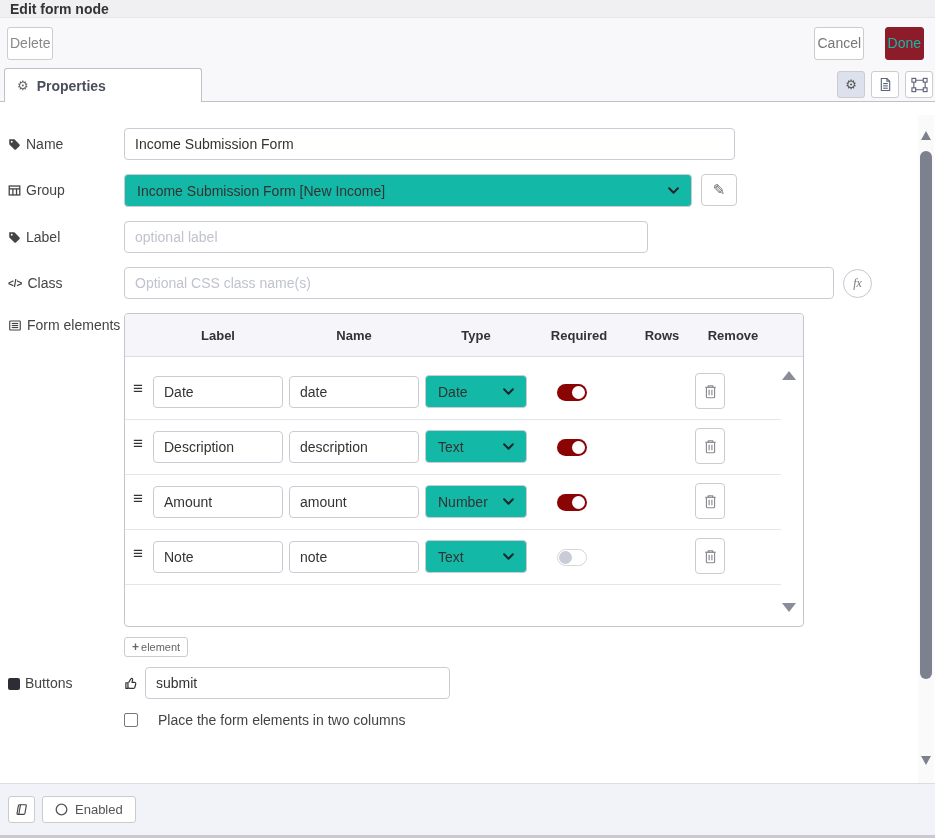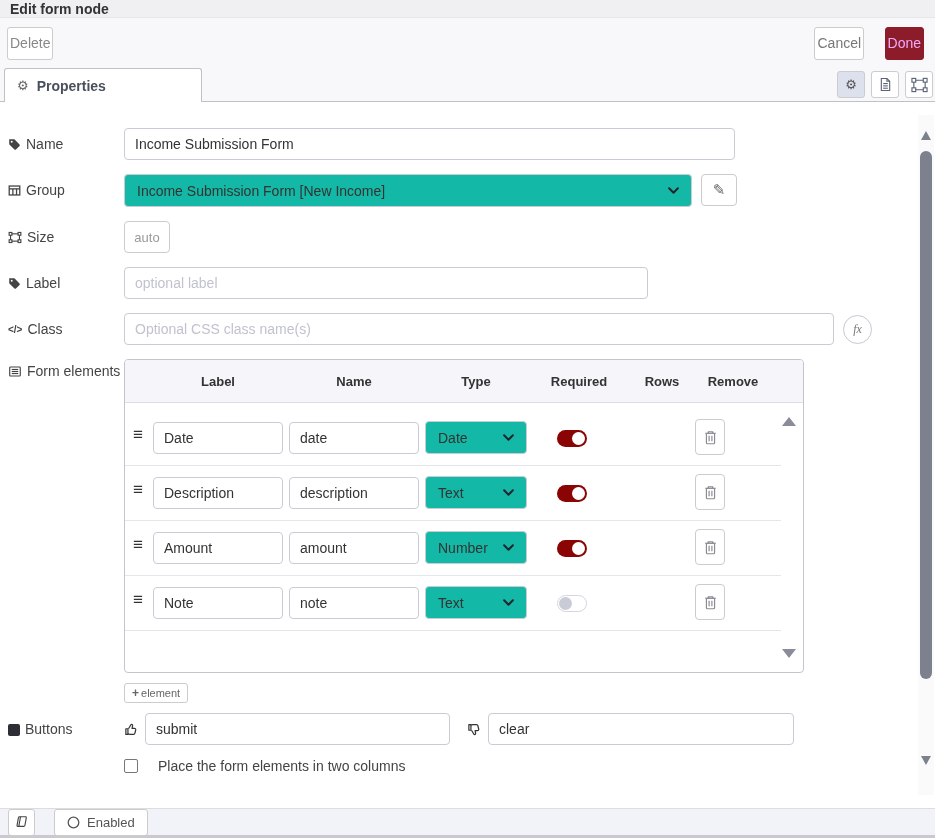--- a/index.html
+++ b/index.html
@@ -12,21 +12,21 @@
     display:flex; align-items:center; padding:0 10px;
     font-size:14px; font-weight:bold; color:#333; }
 
   
   .toolbar { height:50px; background:#f8f8fa; display:flex; align-items:center;
     justify-content:space-between; padding:0 11px 0 7px; }
   .btn { font-family:"Liberation Sans",sans-serif; font-size:14px; height:33px;
     padding:0 2px; background:#fff; border:1px solid #ccc; border-radius:3px;
     color:#888; cursor:pointer; }
   .btn.cancel { color:#777; margin-right:16px; }
-  .btn.primary { background:var(--accent); border-color:var(--accent); color:#f0abfc; }
+  .btn.primary { background:var(--accent); border-color:var(--accent); color:#14b8a6; }
 
   
   .tabbar { position:relative; height:34px; background:#f8f8fa;
     border-bottom:1px solid #bfc1c9; }
   .tab { position:absolute; left:4px; top:0; width:198px; height:34px;
     background:#fff; border:1px solid #bfc1c9; border-bottom:none;
     border-radius:3px 3px 0 0; display:flex; align-items:center; gap:8px;
     padding:0 12px; font-size:14px; font-weight:bold; color:#4a4f5d; z-index:2; }
   .tab .gear-glyph { font-size:13px; color:#666; font-weight:normal; }
   .tab-icons { position:absolute; right:2px; top:3px; display:flex; gap:6px; }
@@ -105,23 +105,23 @@
   .v-scroll { position:absolute; top:115px; right:1px; width:16px; height:680px;
     background:#fafafb; }
   .v-arrow { position:absolute; left:3px; width:0; height:0;
     border-left:5px solid transparent; border-right:5px solid transparent; }
   .v-up { top:16px; border-bottom:9px solid #7d818e; }
   .v-down { bottom:30px; border-top:9px solid #7d818e; }
   .v-thumb { position:absolute; left:2px; top:36px; width:12px; height:528px;
     border-radius:6px; background:#7d818e; }
 
   
-  .footer { position:absolute; left:0; bottom:0; width:935px; height:30px;
+  .footer { position:absolute; left:0; bottom:0; width:935px; height:55px;
     background:#f2f3f8; border-top:1px solid #dcdce2; border-bottom:3px solid #c9c9cf;
-    display:flex; align-items:center; padding:0 8px; gap:19px; }
+    display:flex; align-items:center; padding:0 8px; gap:7px; }
   .footer-btn { height:27px; background:#fff; border:1px solid #ccc; border-radius:3px;
     display:flex; align-items:center; justify-content:center; gap:7px;
     cursor:pointer; font-size:13px; color:#555;
     font-family:"Liberation Sans",sans-serif; }
   .book-btn { width:27px; }
   .enabled-btn { padding:0 12px; }
 </style>
 </head>
 <body>
 
@@ -196,33 +196,20 @@
         <span>Income Submission Form [New Income]</span>
         <svg width="11" height="7" viewBox="0 0 10 6" fill="none" stroke="#23242c" stroke-width="1.8" stroke-linecap="round" stroke-linejoin="round">
             <path d="M1 1l4 4 4-4"></path>
           </svg>
       </div>
       <button class="sq-btn pencil-btn">
         <span>✎</span>
       </button>
     </div>
 
-    <div class="form-row">
-      <div class="row-label">
-        <svg width="14" height="13" viewBox="0 0 16 16" fill="none" stroke="#444" stroke-width="1.4">
-            <rect x="2.5" y="3.5" width="11" height="9"></rect>
-            <rect x="0.8" y="1.8" width="3.4" height="3.4" fill="#fff"></rect>
-            <rect x="11.8" y="1.8" width="3.4" height="3.4" fill="#fff"></rect>
-            <rect x="0.8" y="10.8" width="3.4" height="3.4" fill="#fff"></rect>
-            <rect x="11.8" y="10.8" width="3.4" height="3.4" fill="#fff"></rect>
-          </svg>
-        <span>Size</span>
-      </div>
-      <button class="sq-btn auto-btn">auto</button>
-    </div>
 
     <div class="form-row">
       <div class="row-label">
         <svg width="13" height="13" viewBox="0 0 16 16">
             <path d="M1.5 1.5h5.6c.4 0 .8.15 1.1.44l6 6c.5.5.5 1.35 0 1.86l-4.4 4.4c-.5.5-1.35.5-1.86 0l-6-6A1.5 1.5 0 0 1 1.5 7.1z" fill="#444"></path>
             <circle cx="4.6" cy="4.6" r="1.2" fill="#fff"></circle>
           </svg>
         <span>Label</span>
       </div>
       <input class="text" style="width: 524px;" placeholder="optional label">
@@ -373,31 +360,20 @@
       </div>
       <div class="btn-input-group">
         <span class="btn-icon">
           <svg width="15" height="15" viewBox="0 0 16 16" fill="none" stroke="#333" stroke-width="1.3" stroke-linejoin="round">
               <path d="M2 7.2h2.2v6H2z"></path>
               <path d="M4.2 12.6c.6.4 1.2.6 2 .6h3.9c.8 0 1.4-.5 1.5-1.2l.9-3.6c.2-.9-.4-1.6-1.3-1.6H8.6l.6-2.9c.1-.7-.3-1.3-1-1.3-.4 0-.8.2-1 .6L4.8 7.2"></path>
             </svg>
         </span>
         <input class="text" style="width: 305px;" value="submit">
       </div>
-      <div class="btn-input-group" style="margin-left:17px">
-        <span class="btn-icon">
-          <svg width="15" height="15" viewBox="0 0 16 16" fill="none" stroke="#333" stroke-width="1.3" stroke-linejoin="round">
-              <g transform="scale(1,-1) translate(0,-16)">
-                <path d="M2 7.2h2.2v6H2z"></path>
-                <path d="M4.2 12.6c.6.4 1.2.6 2 .6h3.9c.8 0 1.4-.5 1.5-1.2l.9-3.6c.2-.9-.4-1.6-1.3-1.6H8.6l.6-2.9c.1-.7-.3-1.3-1-1.3-.4 0-.8.2-1 .6L4.8 7.2"></path>
-              </g>
-            </svg>
-        </span>
-        <input class="text" style="width: 306px;" value="clear">
-      </div>
     </div>
 
     <div class="checkbox-row">
       <span class="checkbox"></span>
       <label>Place the form elements in two columns</label>
     </div>
   </div>
 
   <div class="v-scroll">
     <span class="v-arrow v-up"></span>

